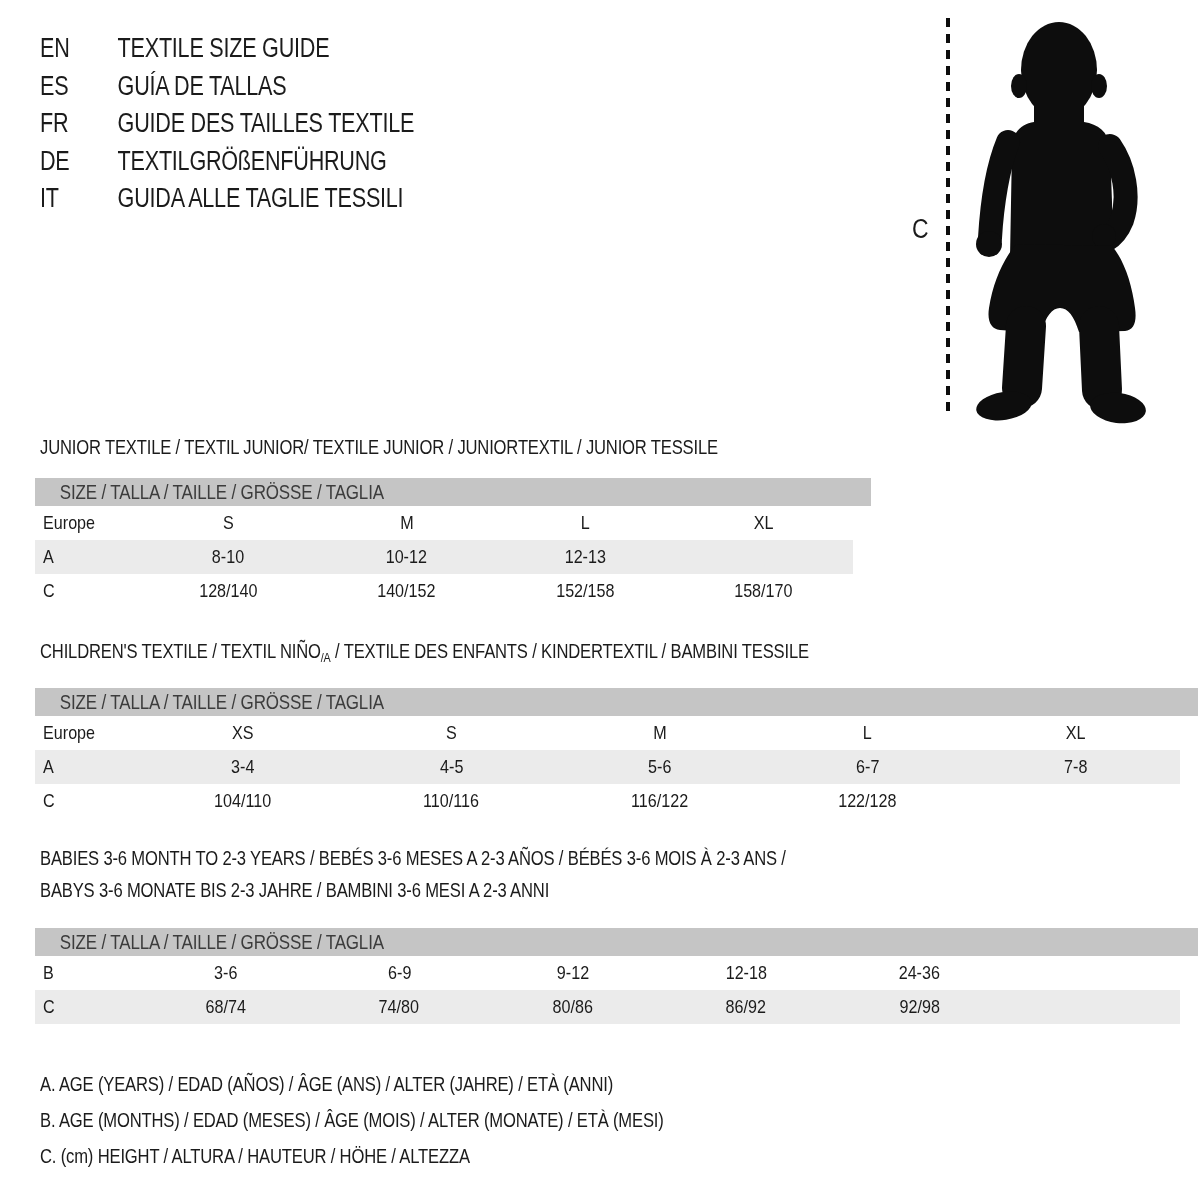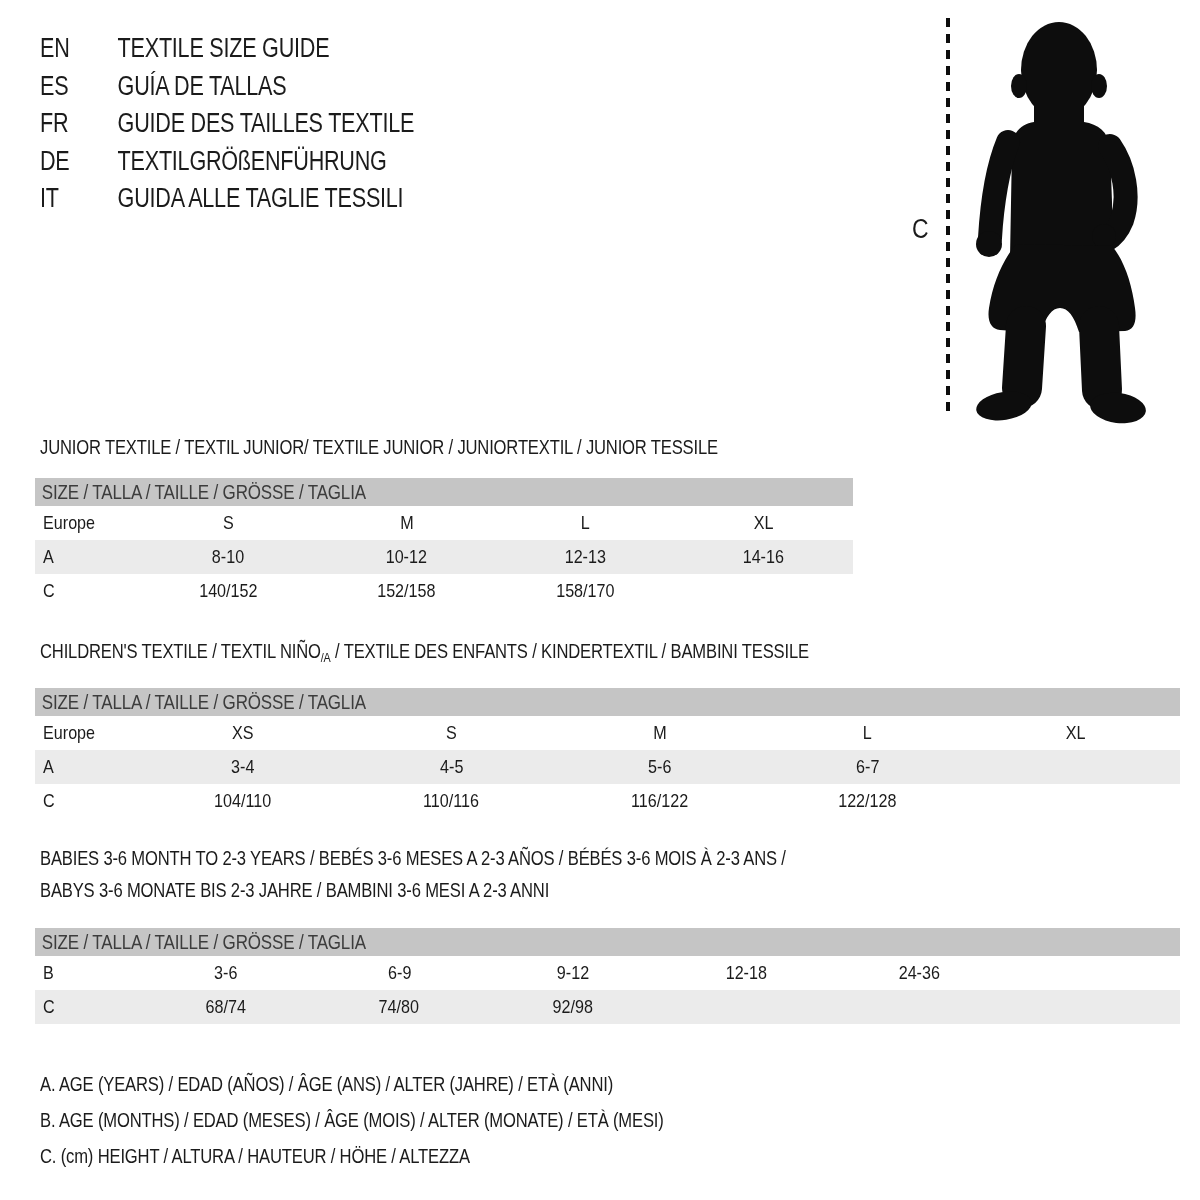--- a/index.html
+++ b/index.html
@@ -32,21 +32,21 @@
   .sec-title{
     position:absolute; left:40px; white-space:nowrap;
     font-size:20px; line-height:22px; letter-spacing:-0.2px;
     transform:scaleX(0.83); transform-origin:0 0;
   }
   .subsc{font-size:13px; vertical-align:baseline; position:relative; top:4px;}
   
   .size-bar{
     position:absolute; left:35px; height:28px;
     background:var(--c-bar-bg,#c5c5c5); color:var(--c-bar-text,#3c3c3c);
-    line-height:28px; white-space:nowrap; overflow:hidden;
+    line-height:28px; white-space:nowrap; overflow:hidden;padding-left:18px;
   }
   .size-bar>span{
     display:inline-block; padding-left:8px; font-size:20px; letter-spacing:-0.2px;
     transform:scaleX(0.85); transform-origin:0 50%;
   }
   .tbl{position:absolute; left:35px;}
   .trow{display:grid; grid-template-columns:104px repeat(var(--n,4),1fr); height:34px; line-height:34px;}
   .trow.shaded{background:var(--c-shade,#ebebeb);}
   .tcell{text-align:center; font-size:19px; white-space:nowrap; overflow:visible;}
   .tcell>span{display:inline-block; transform:scaleX(0.85); transform-origin:50% 50%;}
@@ -100,24 +100,24 @@
         <div class="tcell"><span>S</span></div>
         <div class="tcell"><span>M</span></div>
         <div class="tcell"><span>L</span></div>
         <div class="tcell"><span>XL</span></div>
       </div>
       <div class="trow shaded">
         <div class="tcell label"><span>A</span></div>
         <div class="tcell"><span>8-10</span></div>
         <div class="tcell"><span>10-12</span></div>
         <div class="tcell"><span>12-13</span></div>
-        <div class="tcell"><span>14-16</span></div>
       </div>
       <div class="trow">
         <div class="tcell label"><span>C</span></div>
+        <div class="tcell"><span>128/140</span></div>
         <div class="tcell"><span>140/152</span></div>
         <div class="tcell"><span>152/158</span></div>
         <div class="tcell"><span>158/170</span></div>
       </div>
     </div>
 
   <div class="sec-title" style="top:640px">
     <span>CHILDREN'S TEXTILE / TEXTIL NIÑO</span><span class="subsc">/A</span><span> / TEXTILE DES ENFANTS / KINDERTEXTIL / BAMBINI TESSILE</span>
   </div>
   <div class="size-bar" style="top:688px; width:1145px"><span>SIZE / TALLA / TAILLE / GRÖSSE / TAGLIA</span></div>
@@ -129,20 +129,21 @@
         <div class="tcell"><span>M</span></div>
         <div class="tcell"><span>L</span></div>
         <div class="tcell"><span>XL</span></div>
       </div>
       <div class="trow shaded">
         <div class="tcell label"><span>A</span></div>
         <div class="tcell"><span>3-4</span></div>
         <div class="tcell"><span>4-5</span></div>
         <div class="tcell"><span>5-6</span></div>
         <div class="tcell"><span>6-7</span></div>
+        <div class="tcell"><span>7-8</span></div>
       </div>
       <div class="trow">
         <div class="tcell label"><span>C</span></div>
         <div class="tcell"><span>104/110</span></div>
         <div class="tcell"><span>110/116</span></div>
         <div class="tcell"><span>116/122</span></div>
         <div class="tcell"><span>122/128</span></div>
       </div>
     </div>
 
@@ -155,20 +156,22 @@
         <div class="tcell"><span>3-6</span></div>
         <div class="tcell"><span>6-9</span></div>
         <div class="tcell"><span>9-12</span></div>
         <div class="tcell"><span>12-18</span></div>
         <div class="tcell"><span>24-36</span></div>
       </div>
       <div class="trow shaded">
         <div class="tcell label"><span>C</span></div>
         <div class="tcell"><span>68/74</span></div>
         <div class="tcell"><span>74/80</span></div>
+        <div class="tcell"><span>80/86</span></div>
+        <div class="tcell"><span>86/92</span></div>
         <div class="tcell"><span>92/98</span></div>
       </div>
     </div>
 
   <div class="legend">
     <div>A. AGE (YEARS) / EDAD (AÑOS) / ÂGE (ANS) / ALTER (JAHRE) / ETÀ (ANNI)</div>
     <div>B. AGE (MONTHS) / EDAD (MESES) / ÂGE (MOIS) / ALTER (MONATE) / ETÀ (MESI)</div>
     <div>C. (cm) HEIGHT / ALTURA / HAUTEUR / HÖHE / ALTEZZA</div>
   </div>
 

